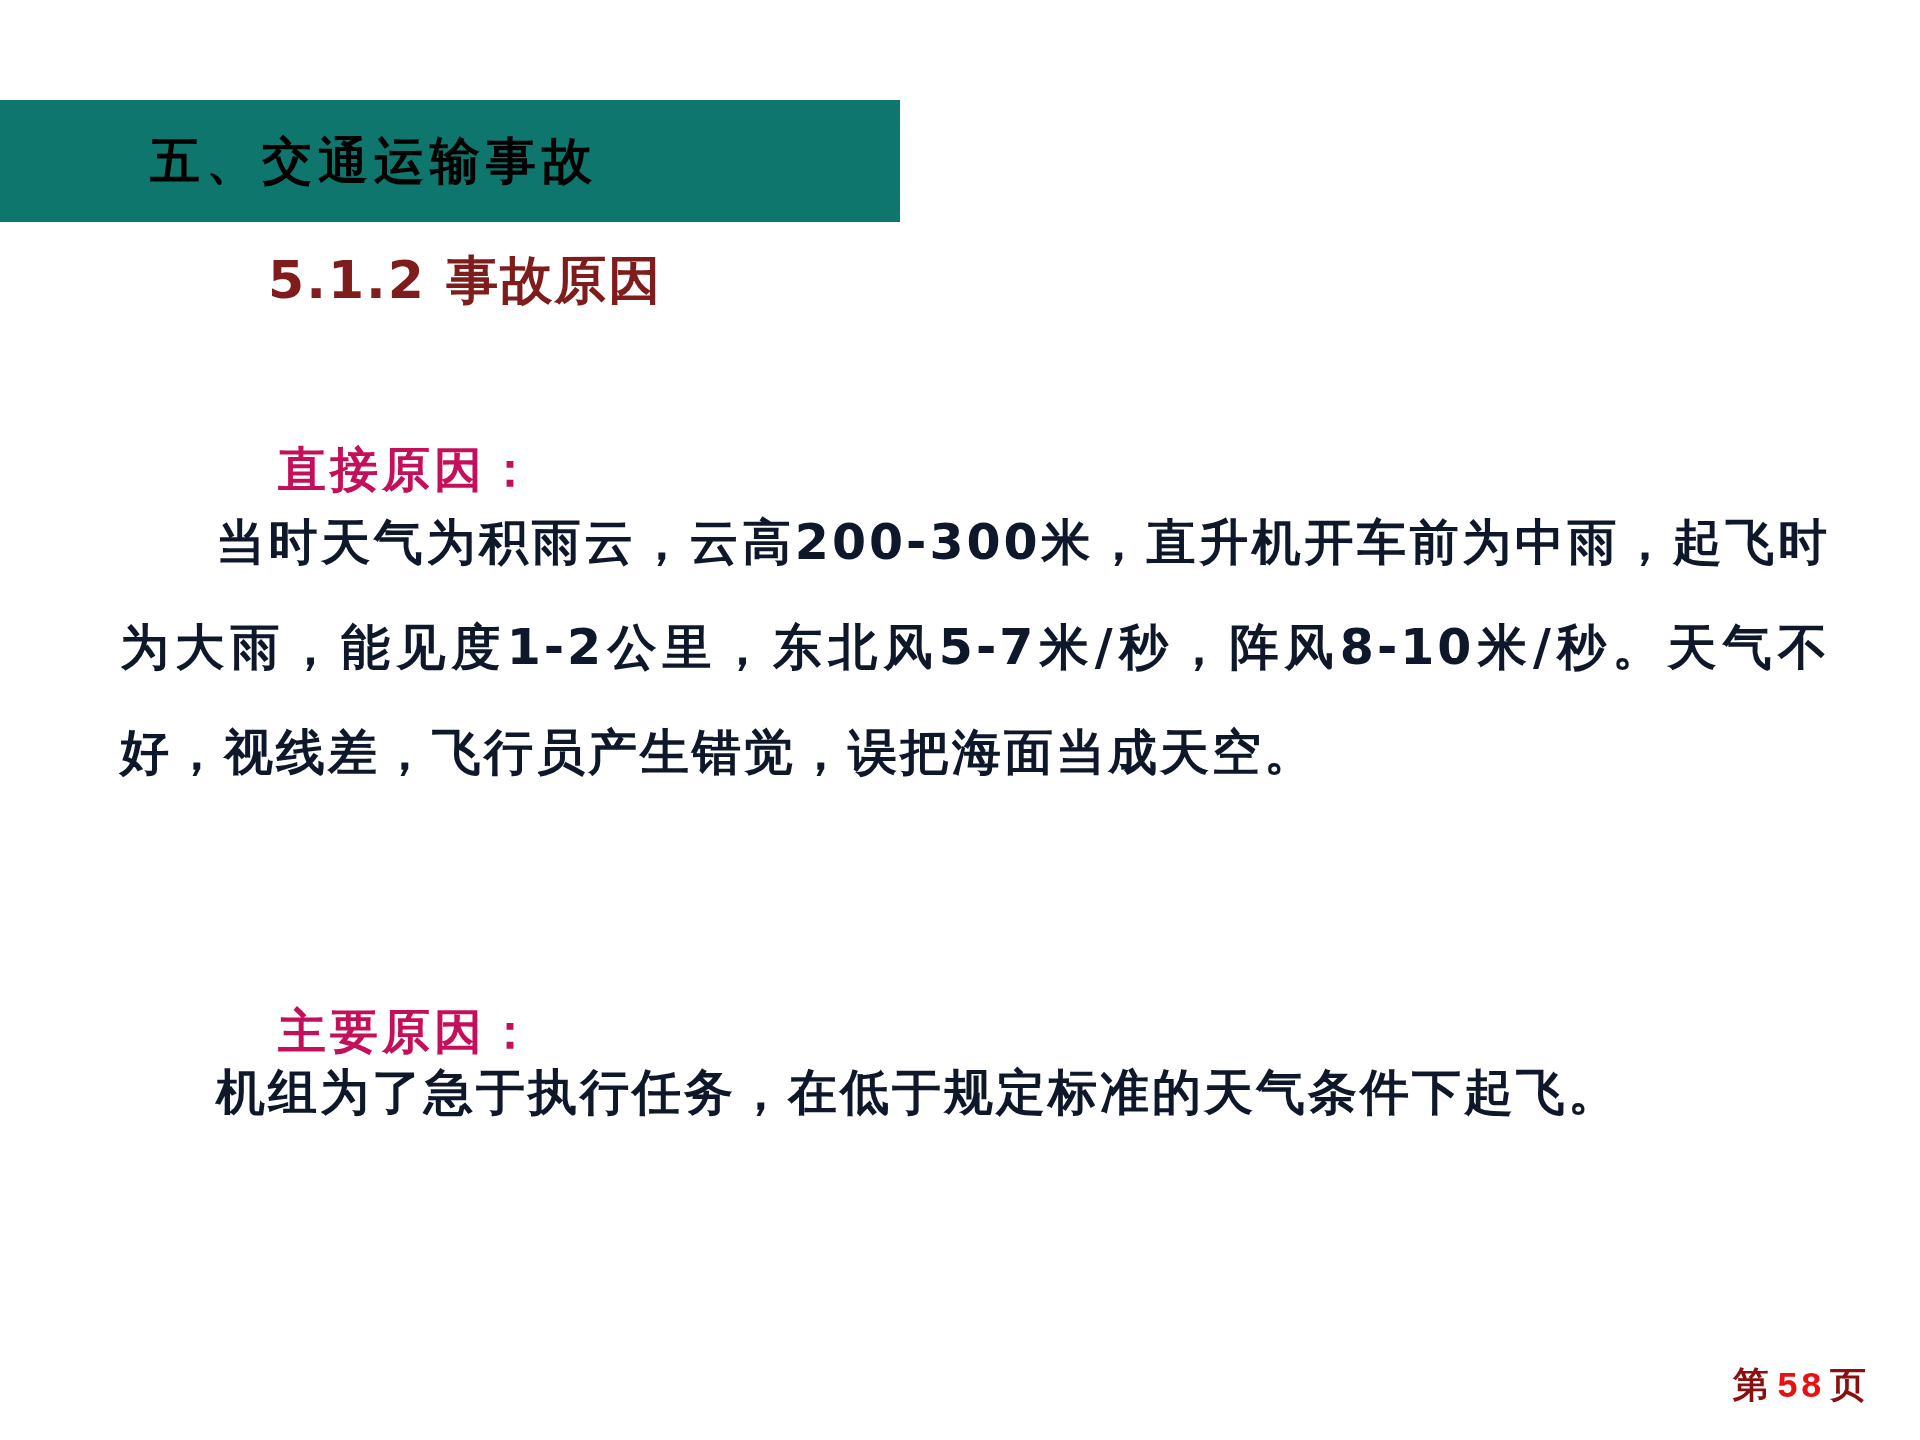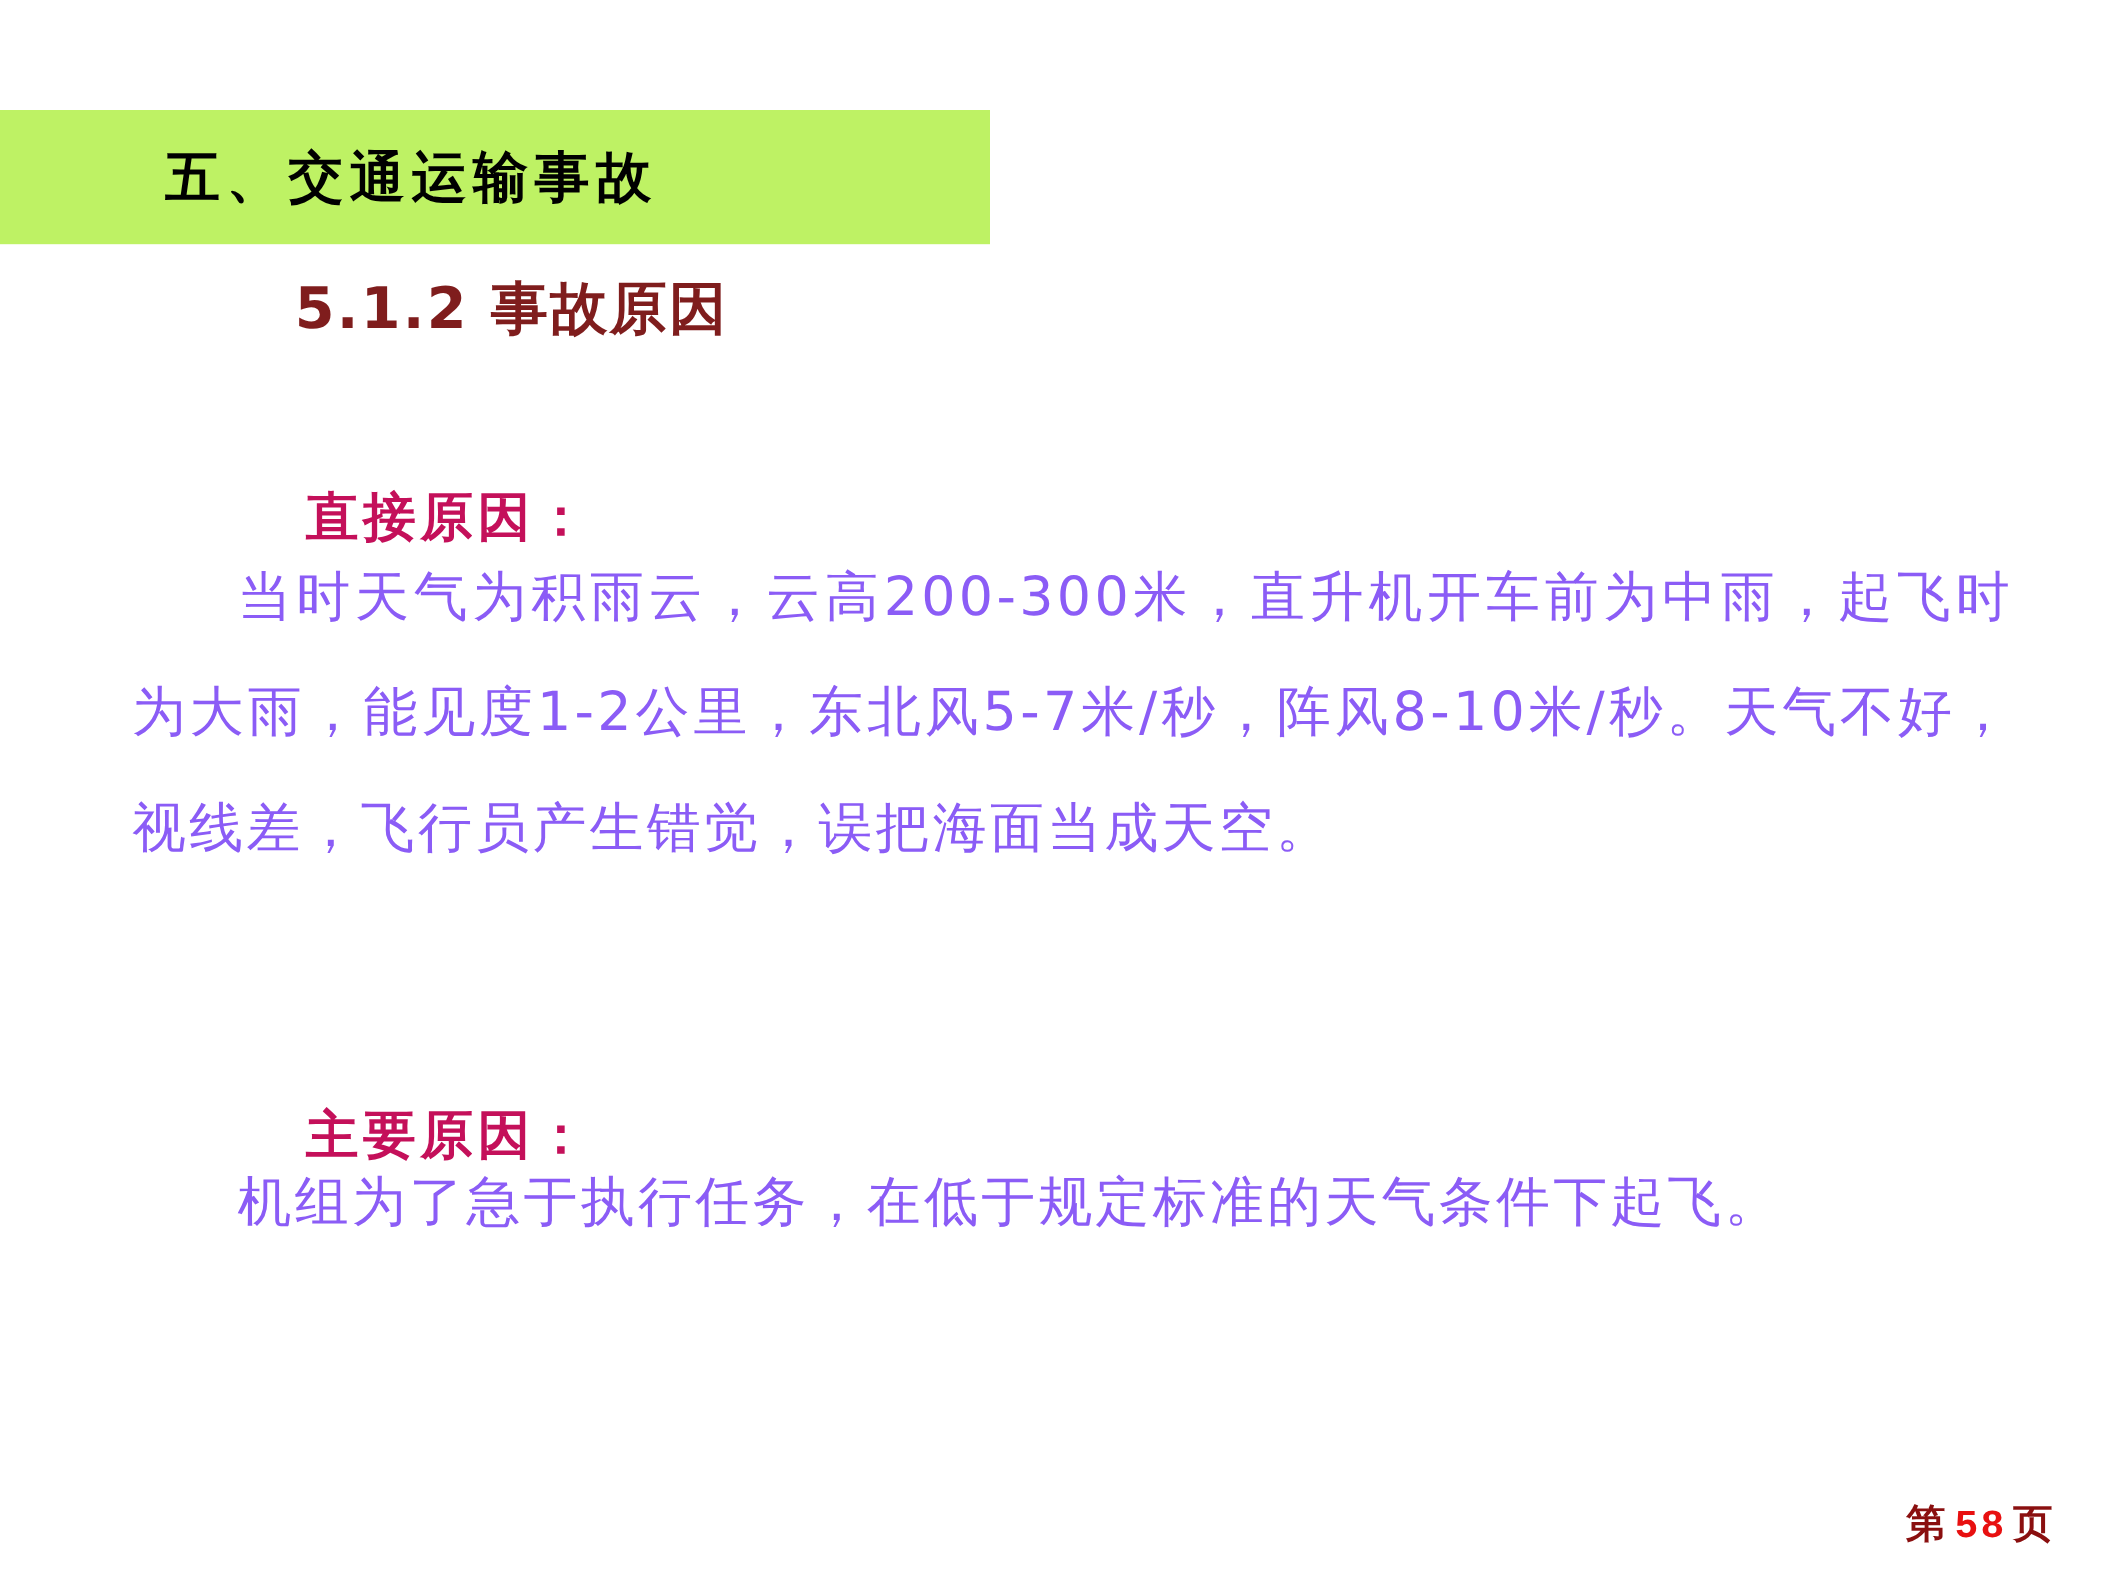--- a/index.html
+++ b/index.html
@@ -15,21 +15,21 @@
     font-family: "DejaVu Sans", sans-serif;
   }
 
   
   #title-banner {
     position: absolute;
     left: 0;
     top: 100px;
     width: 900px;
     height: 122px;
-    background: #bef264;
+    background: #0f766e;
     display: flex;
     align-items: center;
   }
   #title-text {
     margin-left: 150px;
     font-size: 50px;
     font-weight: bold;
     color: #000000;
     letter-spacing: 6px;
     font-family: "DejaVu Sans", sans-serif;
@@ -55,22 +55,22 @@
     letter-spacing: 4px;
     margin-top: 48px;
   }
   #sub-heading-direct { left: 278px; top: 390px; }
   #sub-heading-main   { left: 278px; top: 952px; text-align: center; }
 
   
   .body-para {
     position: absolute;
     font-size: 49px;
-    font-weight: normal;
-    color: #8b5cf6;
+    font-weight: bold;
+    color: #0f172a;
     line-height: 105px;
     letter-spacing: 3px;
     width: 1710px;
     text-indent: 96px;
     text-align: justify;
   }
   #para-direct { left: 120px; top: 490px; }
   #para-main   { left: 120px; top: 1040px; }
 
   

